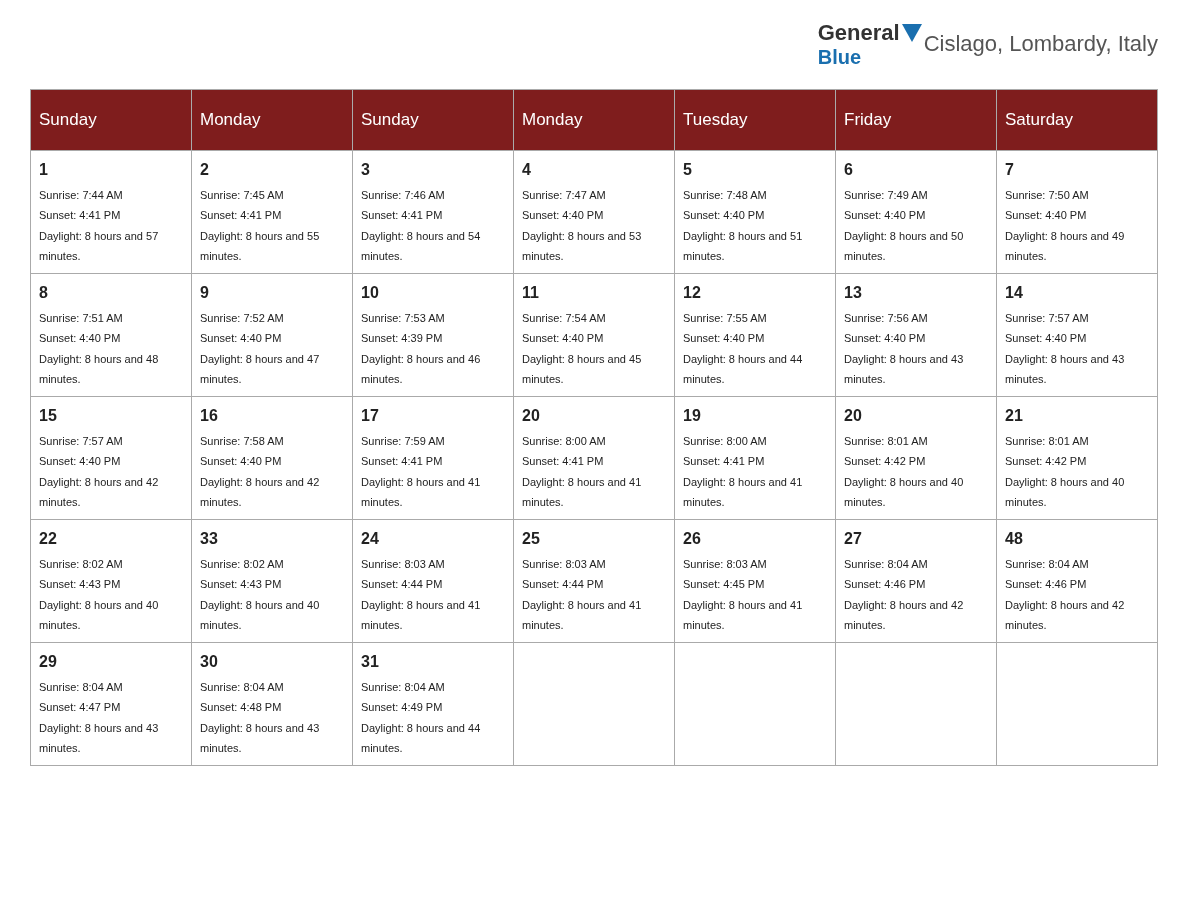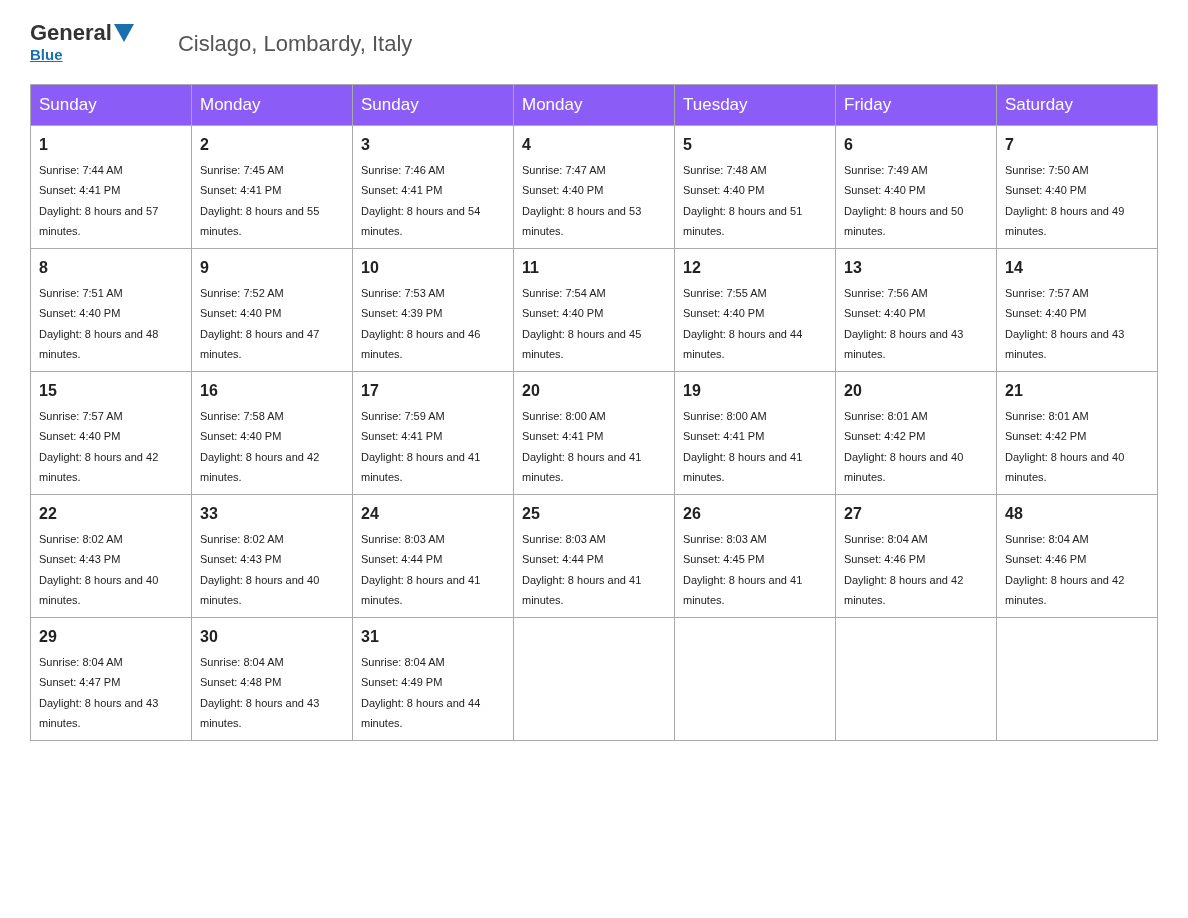--- a/index.html
+++ b/index.html
@@ -5,24 +5,23 @@
     * { box-sizing: border-box; margin: 0; padding: 0; }
     body {
       font-family: Arial, sans-serif;
       background: #fff;
       padding: 20px 30px;
       width: 1188px;
       min-height: 918px;
     }
     .header {
       display: flex;
-      justify-content: flex-start;
+      justify-content: flex-end;
       align-items: flex-start;
       margin-bottom: 20px;
-      gap: 42px;
     }
     .logo {
       display: flex;
       flex-direction: column;
       align-items: flex-start;
     }
     .logo-text {
       font-size: 22px;
       font-weight: bold;
       color: #333;
@@ -35,23 +34,22 @@
       width: 0;
       height: 0;
       border-left: 10px solid transparent;
       border-right: 10px solid transparent;
       border-top: 18px solid #1a6faf;
       margin: 0 2px;
       vertical-align: middle;
     }
     .logo-blue {
       color: #1a6faf;
-      font-size: 15px;
+      font-size: 20px;
       font-weight: bold;
-      text-decoration: underline;
     }
     .title-section {
       text-align: right;
     }
     .month-title {
       font-size: 52px;
       font-weight: normal;
       color: #222;
       line-height: 1.1;
     }
@@ -59,25 +57,25 @@
       font-size: 22px;
       color: #555;
       margin-top: 11px;
     }
     .calendar {
       width: 100%;
       border-collapse: collapse;
       border: 1px solid #aaa;
     }
     .calendar th {
-      background: #8b5cf6;
+      background: #7f1d1d;
       color: #fff;
       font-size: 17px;
       font-weight: normal;
-      padding: 10px 8px;
+      padding: 20px 8px;
       text-align: left;
       border: 1px solid #aaa;
     }
     .calendar td {
       vertical-align: top;
       padding: 7px 8px;
       border: 1px solid #aaa;
       width: 14.28%;
       min-height: 110px;
       font-size: 13.5px;

